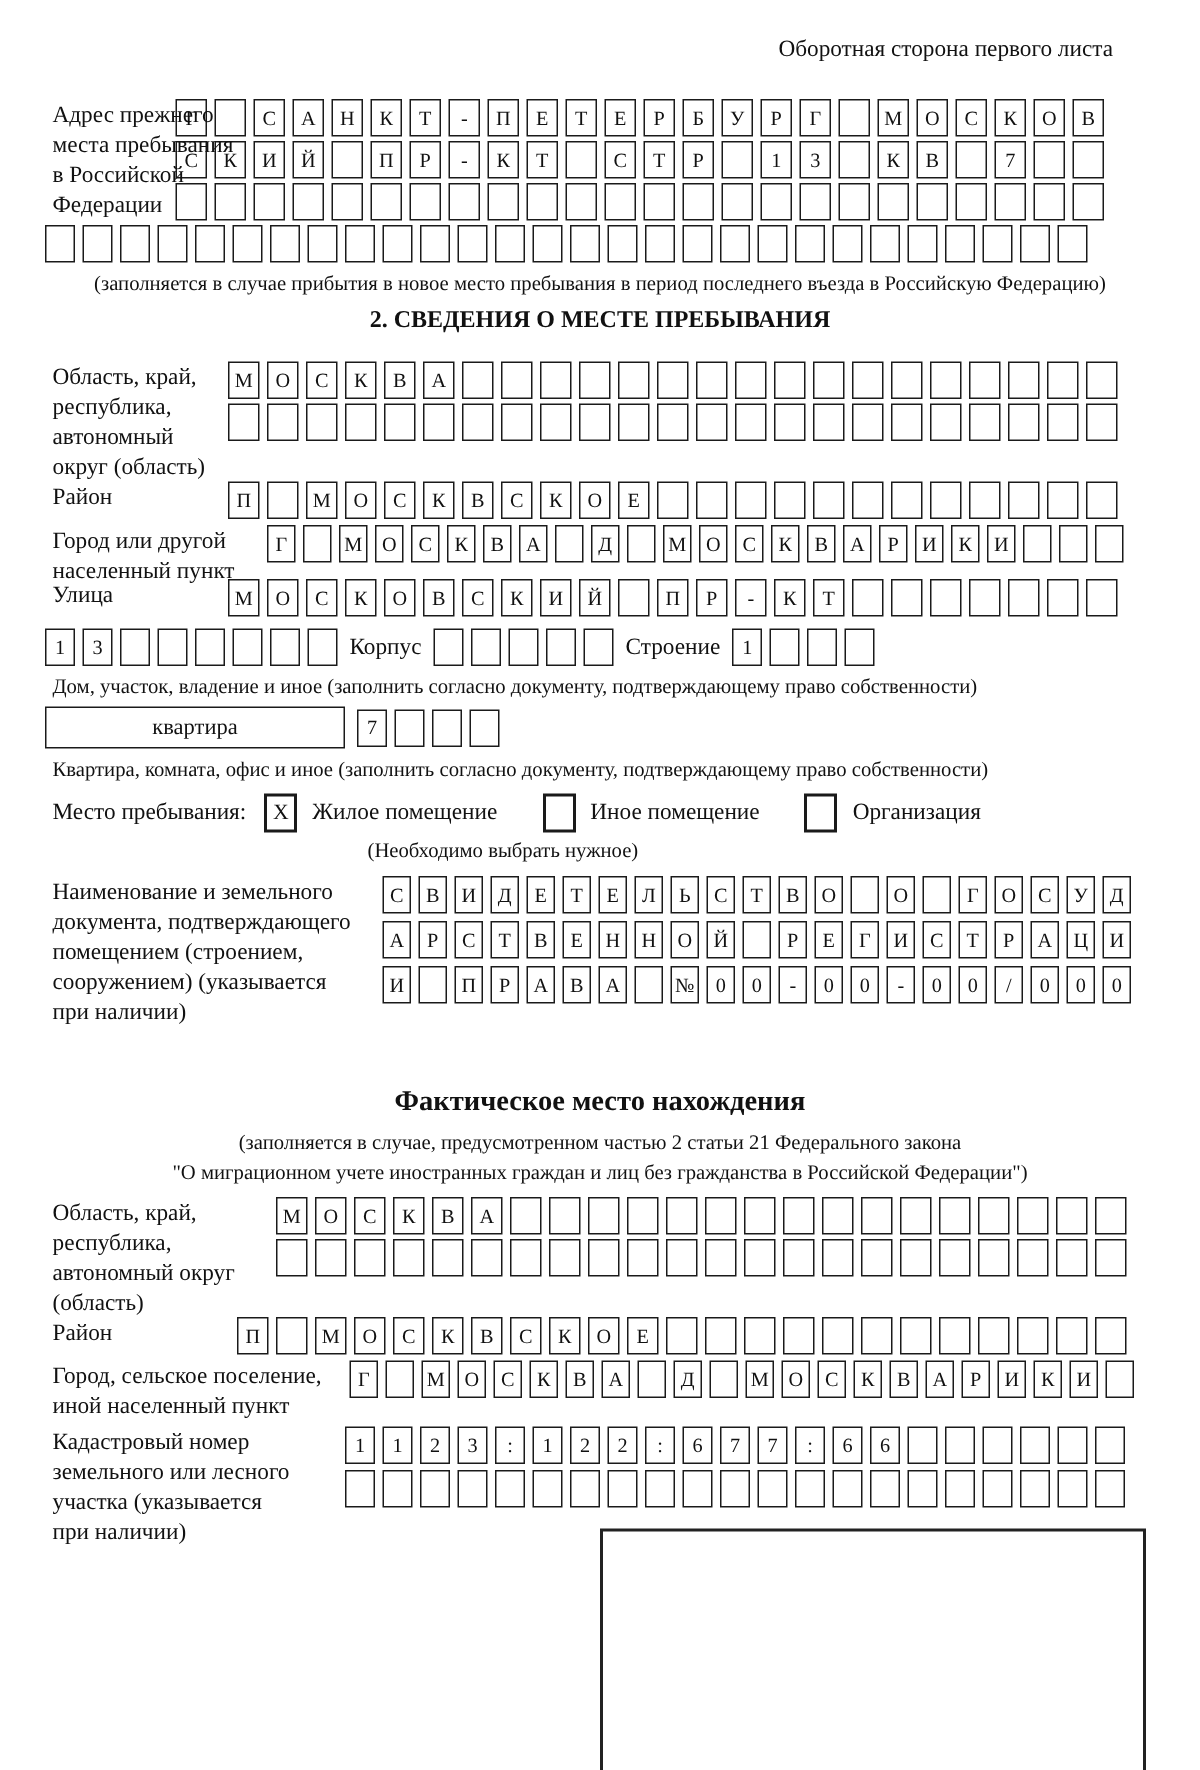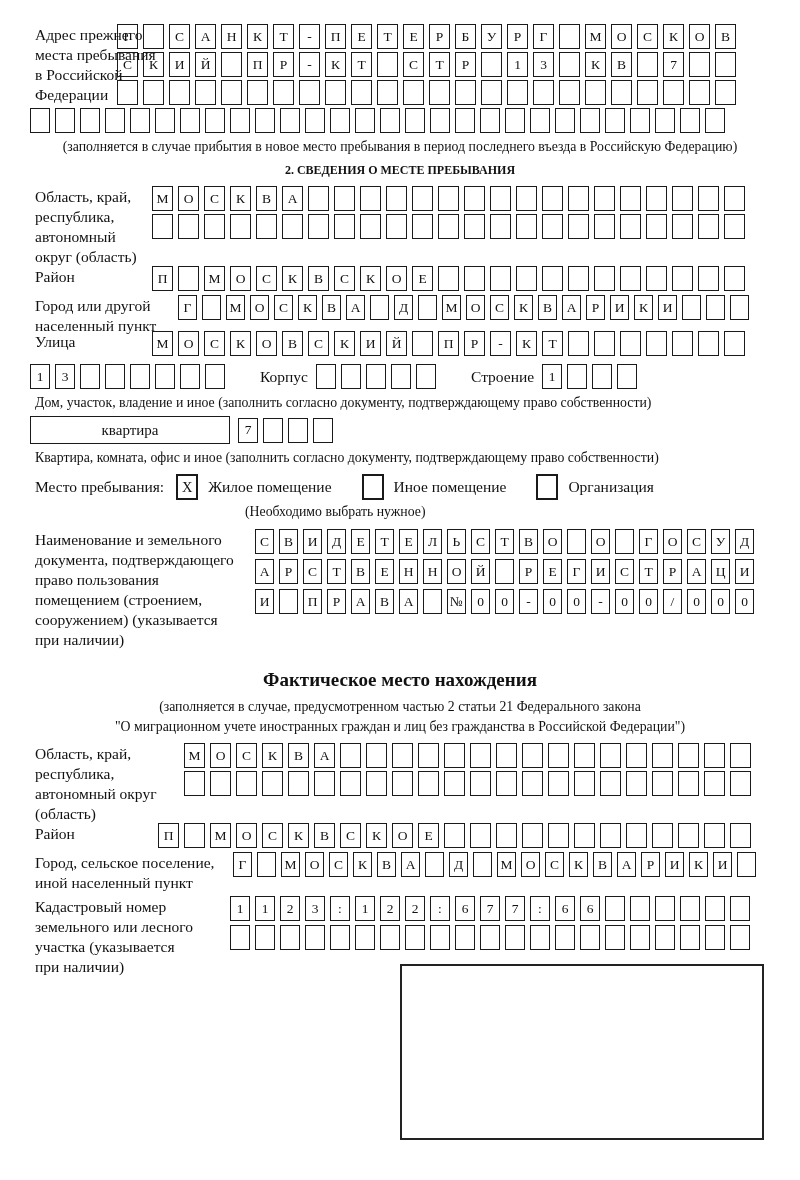--- a/index.html
+++ b/index.html
@@ -9,37 +9,38 @@
   .rel{position:relative;}
   .lbl{position:absolute;left:35px;top:1px;font-size:15.5px;line-height:20px;white-space:nowrap;}
   .lbl div{white-space:nowrap;}
   .cells{display:flex;gap:5px;margin-bottom:3px;}
   .cell{flex:none;width:21px;height:25px;box-sizing:border-box;border:1.7px solid #1a1a1a;
         display:flex;align-items:center;justify-content:center;font-size:13.5px;line-height:1;}
   .mid .cell{width:20px;}
   .tight .cell{width:19px;}
   .note{font-size:13.8px;line-height:17px;}
   .center{text-align:center;}
-  .h2{font-weight:bold;text-align:center;font-size:12px;margin:8px 0 8px 0;}
+  .h2{font-weight:bold;text-align:center;font-size:16px;margin:8px 0 18px 0;}
   .h3{font-weight:bold;text-align:center;font-size:19px;margin:12px 0 6px 0;}
   .inline-row{display:flex;align-items:center;gap:8px;margin-left:30px;}
   .widebox{flex:none;height:28px;box-sizing:border-box;border:1.8px solid #1a1a1a;
            display:flex;align-items:center;justify-content:center;font-size:15px;}
-  .flbl{font-size:15.5px;white-space:nowrap;margin-left:27px;}
+  .flbl{font-size:15.5px;white-space:nowrap;}
   .stay{display:flex;align-items:center;margin-left:35px;font-size:15.5px;margin-top:8px;}
   .chk{flex:none;width:22px;height:26px;box-sizing:border-box;border:2px solid #1a1a1a;
        display:flex;align-items:center;justify-content:center;font-size:14.5px;margin:0 10px 0 12px;}
   .stay .optlbl{margin-right:18px;}
   .stampbox{margin-left:400px;width:364px;height:176px;box-sizing:border-box;border:2px solid #222;margin-top:6px;}
 </style>
 </head>
 <body>
 
 <div class="page">
 
+  <div class="title">Оборотная сторона первого листа</div>
 
   <div class="rel" style="margin-top:24px;height:114px;">
     <div class="lbl">
         <div>Адрес прежнего</div>
         <div>места пребывания</div>
         <div>в Российской</div>
         <div>Федерации</div>
       </div>
     <div class="cells" style="margin-left:117px;">
         <span class="cell">Г</span>
@@ -352,21 +353,20 @@
     <span class="optlbl">Иное помещение</span>
     <span class="chk"></span>
     <span class="optlbl">Организация</span>
   </div>
   <div class="note" style="margin:3px 0 0 245px;">(Необходимо выбрать нужное)</div>
 
   <div class="rel" style="margin-top:9px;height:128px;">
     <div class="lbl">
         <div>Наименование и земельного</div>
         <div>документа, подтверждающего</div>
-        <div>право пользования</div>
         <div>помещением (строением,</div>
         <div>сооружением) (указывается</div>
         <div>при наличии)</div>
       </div>
     <div class="cells tight" style="margin-left:255px;margin-bottom:5px;">
         <span class="cell">С</span>
         <span class="cell">В</span>
         <span class="cell">И</span>
         <span class="cell">Д</span>
         <span class="cell">Е</span>

